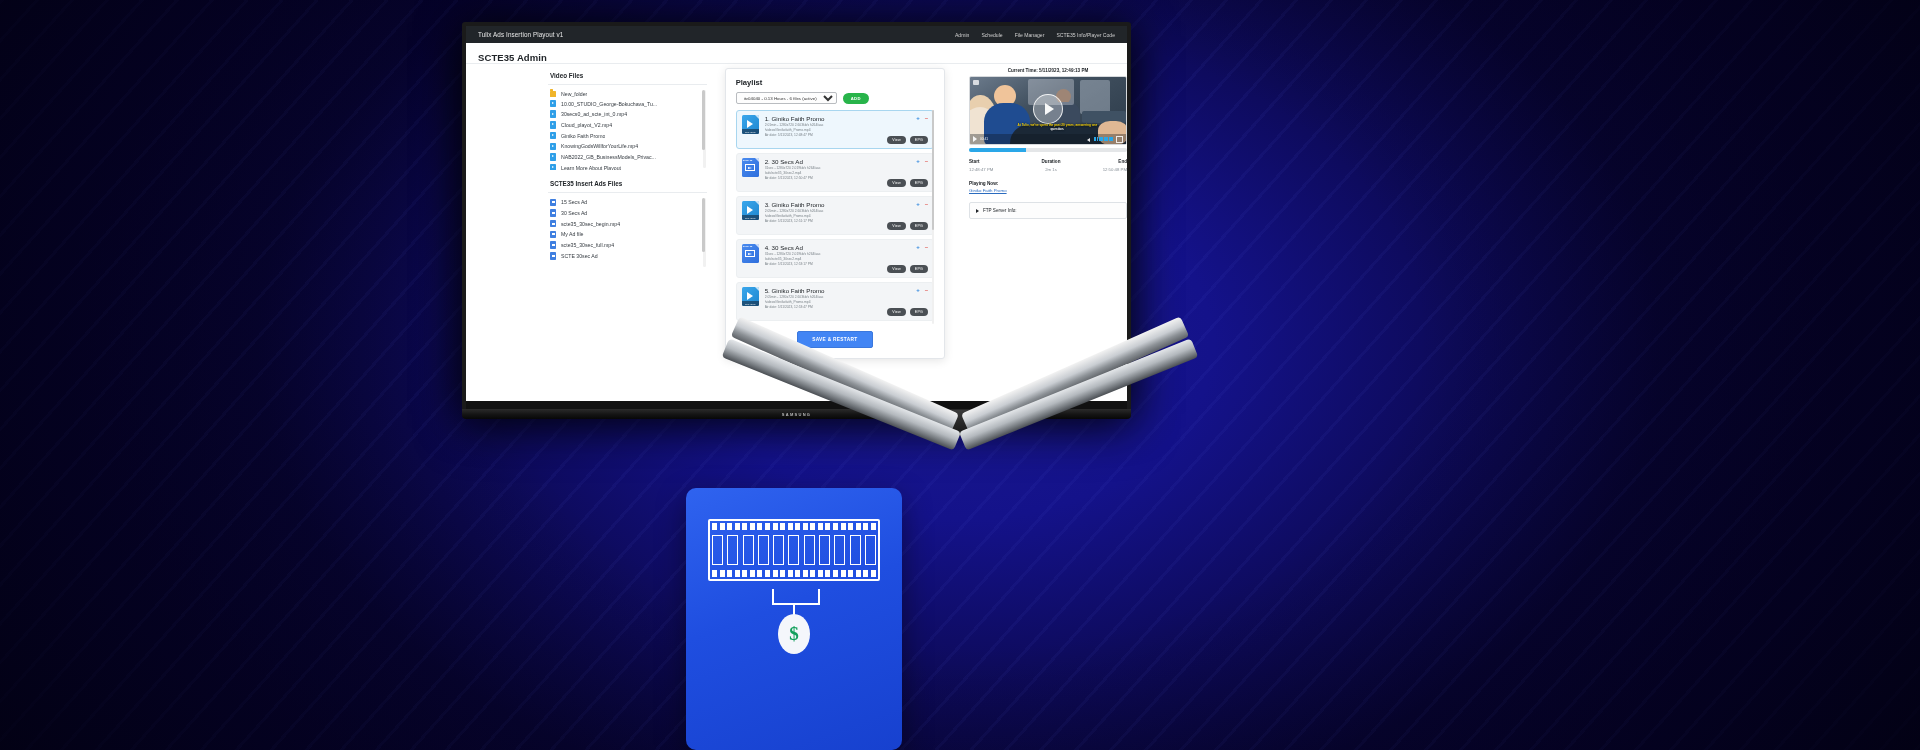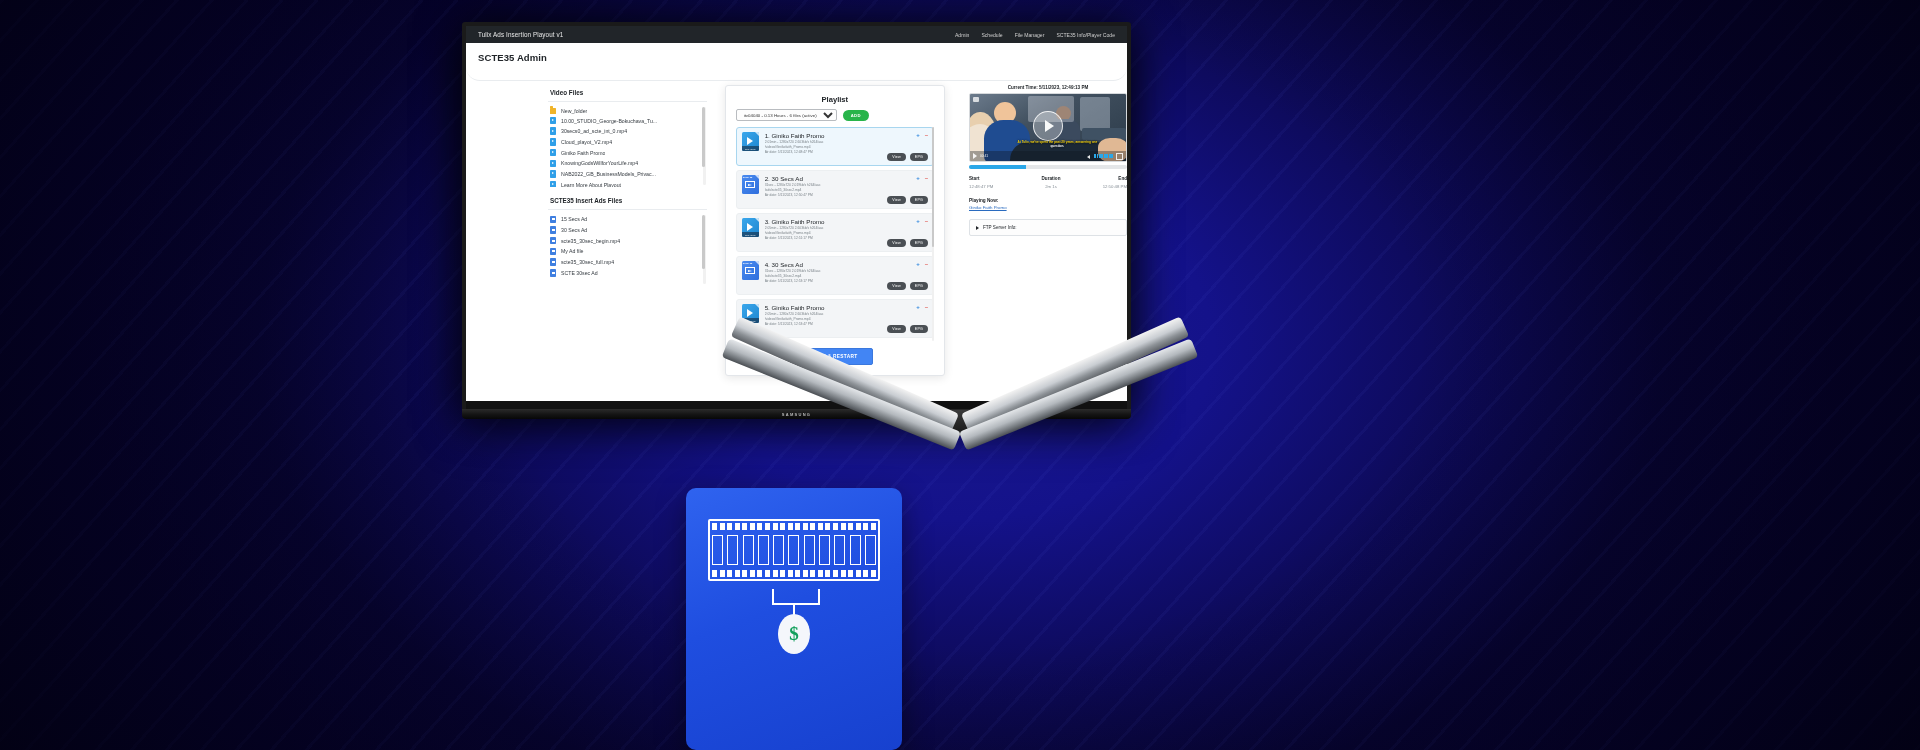--- a/index.html
+++ b/index.html
@@ -107,21 +107,21 @@
   
   #app{position:absolute;inset:0;background:#ffffff;font-size:5px;color:#212529;}
   #navbar{
     height:17px;background:#212529;display:flex;align-items:center;
     padding:0 12px;
   }
   #nav-brand{color:#e8e8e8;font-size:6.3px;letter-spacing:.1px;}
   #nav-links{margin-left:auto;display:flex;gap:12px;align-items:center;}
   #nav-links a{color:#cfcfcf;font-size:5.1px;text-decoration:none;white-space:nowrap;}
   #page-head{
-    padding:9px 12px 17px 12px;border-bottom:1px solid #e9ecef;background:#fff;border-radius:14px;
+    padding:9px 12px 0 12px;border-bottom:1px solid #e9ecef;background:#fff;
   }
   #page-title{font-size:9.5px;font-weight:bold;color:#212529;letter-spacing:.1px;}
   #content{display:flex;padding:8px 0 0 0;}
   
   #sidebar{width:200px;margin-left:82px;}
   .panel-title{font-size:6.3px;font-weight:bold;color:#212529;margin:0 0 5px 2px;}
   .filelist{
     border-top:1px solid #e9ecef;
     position:relative;padding:4px 0 0 0;margin-bottom:10px;
     overflow:hidden;
@@ -140,21 +140,21 @@
   .scroll-thumb{position:absolute;right:1px;width:2.2px;background:#c9c9c9;border-radius:2px;}
   
   #playlist-card{
     width:272px;margin-left:18px;background:#fff;
     border:1px solid #e3e6ea;border-radius:3px;
     box-shadow:0 2px 10px rgba(0,0,0,.10);
     padding:9px 10px 10px 10px;box-sizing:border-box;
     position:relative;
     margin-top:-4px;
   }
-  #playlist-title{font-size:7.6px;font-weight:bold;margin-bottom:5px;color:#212529;text-align:center;}
+  #playlist-title{font-size:7.6px;font-weight:bold;margin-bottom:5px;color:#212529;}
   #playlist-controls{display:flex;align-items:center;gap:6px;margin-bottom:6px;}
   #playlist-select{
     font-size:4.4px;font-family:"Liberation Sans",sans-serif;
     padding:1.6px 3px;border:1px solid #b9bcc0;border-radius:2px;background:#fdfdfd;color:#333;
   }
   #add-btn{
     background:#28b44a;color:#fff;border:none;border-radius:8px;
     font-size:4.2px;font-weight:bold;letter-spacing:.4px;padding:3px 8px;cursor:pointer;
   }
   #pl-scroll{position:relative;height:214px;overflow:hidden;}

